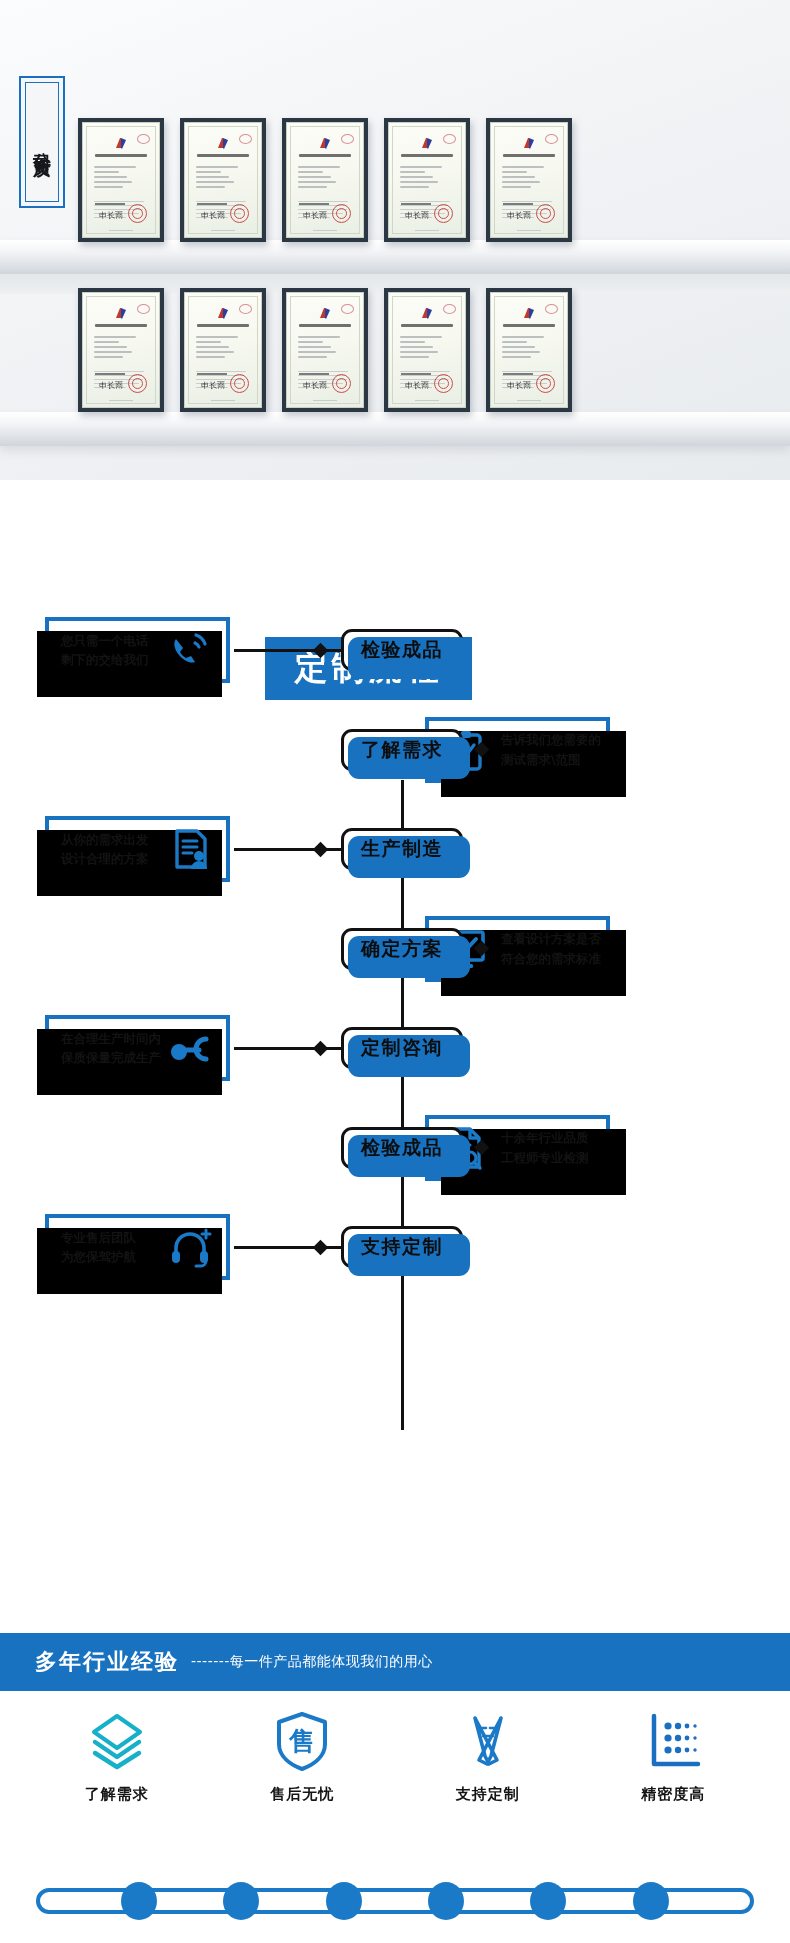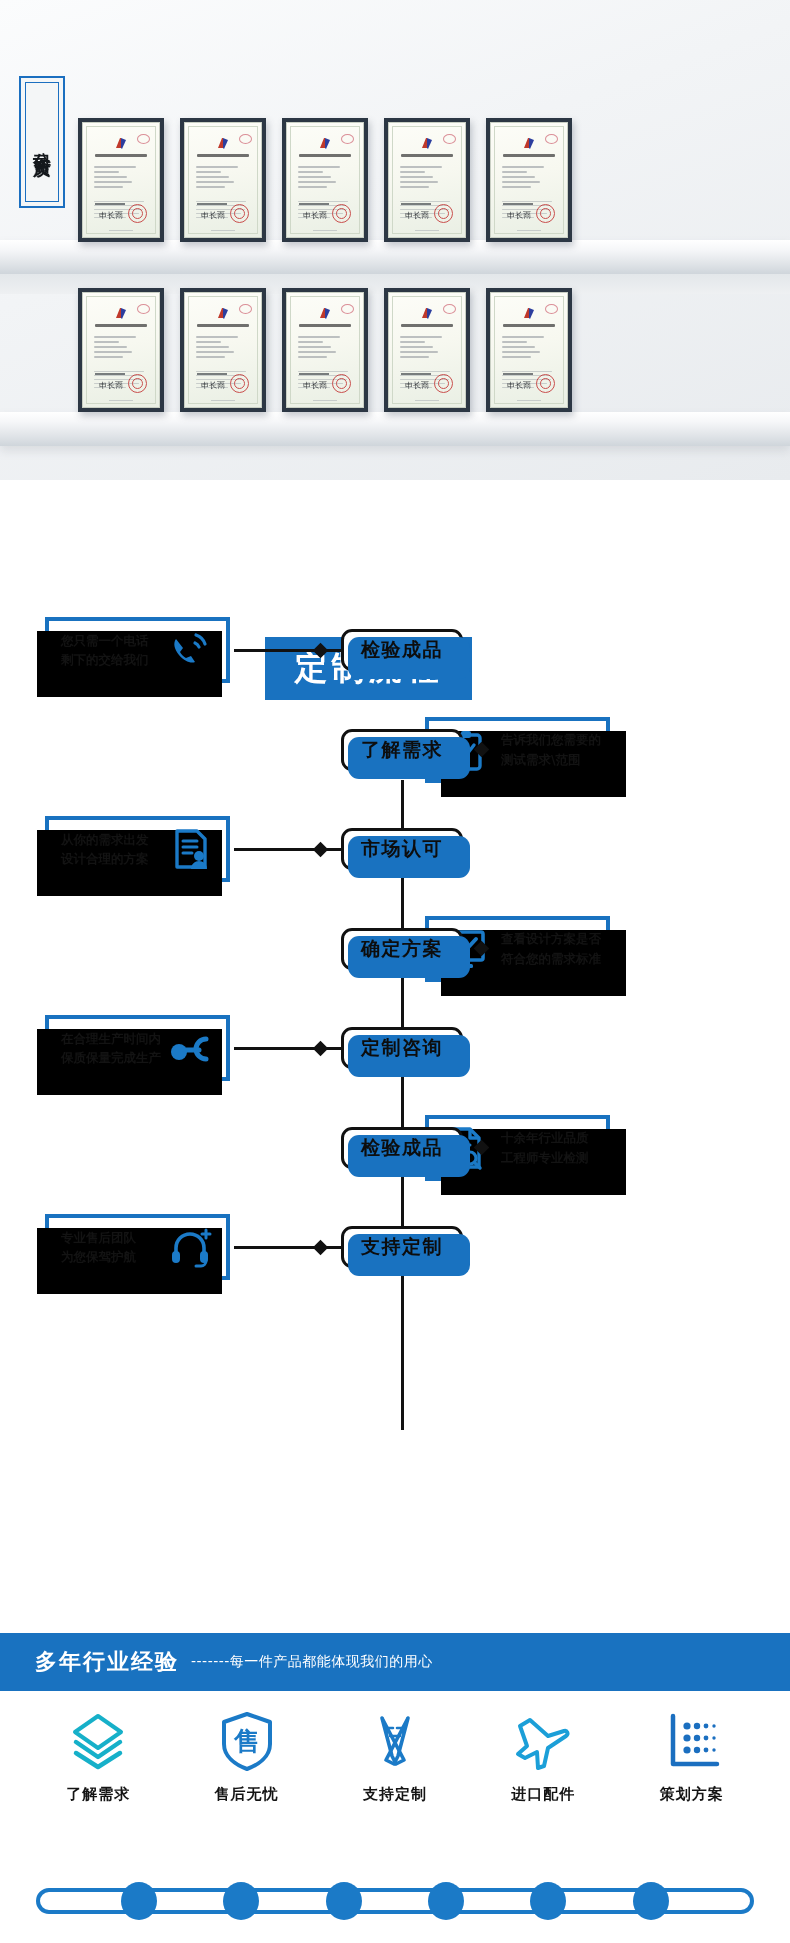--- a/index.html
+++ b/index.html
@@ -555,21 +555,21 @@
      <rect x="11" y="8" width="28" height="34" rx="3" stroke="#1b7ac7" stroke-width="3.4" fill="none"></rect>
      <rect x="20" y="4" width="10" height="7" rx="2" fill="#1b7ac7"></rect>
      <path d="M18 25l5 6 10-13" stroke="#1b7ac7" stroke-width="3.4" fill="none" stroke-linecap="round" stroke-linejoin="round"></path>
    </svg></div>
                  <div class="card-txt">告诉我们您需要的
 测试需求\范围</div>
           </div>
       <div class="conn" style="left:465px;top:268.5px;width:-40px;"></div>
       <div class="dmd" style="left:476px;top:264px;"></div>
       <div class="pill" style="left:341px;top:348px;">
-            <span>市场认可</span>
+            <span>生产制造</span>
           </div>
       <div class="card left" style="left:45px;top:336px;">
             <div class="card-txt">从你的需求出发
 设计合理的方案</div>
                  <div class="card-icon"><svg viewBox="0 0 50 46">
      <path d="M11 5h20l8 8v28H11z" stroke="#1b7ac7" stroke-width="3.4" fill="none" stroke-linejoin="round"></path>
      <path d="M17 15h14M17 21h14M17 27h9" stroke="#1b7ac7" stroke-width="3" stroke-linecap="round"></path>
      <circle cx="33" cy="30" r="5" fill="#1b7ac7"></circle>
      <path d="M25 43c0-5 4-8 8-8s8 3 8 8z" fill="#1b7ac7"></path>
    </svg></div>
@@ -660,46 +660,40 @@
           </svg></div>
     <div class="feat-label">售后无忧</div>
   </div>
   <div class="feat">
     <div class="feat-ico"><svg viewBox="0 0 62 62">
             <path d="M18 8 40 50l-8 4-4-8z" stroke="#1b7ac7" stroke-width="3.6" fill="none" stroke-linejoin="round"></path>
             <path d="M44 8 22 50l8 4 4-8z" stroke="#1b7ac7" stroke-width="3.6" fill="none" stroke-linejoin="round"></path>
             <path d="M23 18h6M26 26h6M33 18h6M30 26h6" stroke="#1b7ac7" stroke-width="2.6" stroke-linecap="round"></path>
           </svg></div>
     <div class="feat-label">支持定制</div>
-  </div>
-  <div class="feat">
-    <div class="feat-ico"><svg viewBox="0 0 62 62">
-            <path d="M8 16l10-6 18 16 16-5c3-1 5 3 2 5L36 38l-4 18-6 2-1-16-12 6-7-4 9-8z" stroke="#1b9fd8" stroke-width="4" fill="none" stroke-linejoin="round"></path>
-          </svg></div>
-    <div class="feat-label">进口配件</div>
   </div>
   <div class="feat">
     <div class="feat-ico"><svg viewBox="0 0 62 62">
             <path d="M12 6v48h44" stroke="#1b6fc0" stroke-width="4.5" fill="none" stroke-linecap="round" stroke-linejoin="round"></path>
             <g fill="#1b6fc0">
               <circle cx="26" cy="16" r="3.6"></circle>
               <circle cx="36" cy="16" r="3.2"></circle>
               <circle cx="45" cy="16" r="2.4"></circle>
               <circle cx="53" cy="16" r="1.7"></circle>
               <circle cx="26" cy="28" r="3.6"></circle>
               <circle cx="36" cy="28" r="3.2"></circle>
               <circle cx="45" cy="28" r="2.4"></circle>
               <circle cx="53" cy="28" r="1.7"></circle>
               <circle cx="26" cy="40" r="3.6"></circle>
               <circle cx="36" cy="40" r="3.2"></circle>
               <circle cx="45" cy="40" r="2.4"></circle>
               <circle cx="53" cy="40" r="1.7"></circle>
             </g>
           </svg></div>
-    <div class="feat-label">策划方案</div>
+    <div class="feat-label">精密度高</div>
   </div>
     </div>
   <div class="rail"></div>
   <div class="rail-dots" id="railDots">
       <div class="rail-dot"></div>
       <div class="rail-dot"></div>
       <div class="rail-dot"></div>
       <div class="rail-dot"></div>
       <div class="rail-dot"></div>
       <div class="rail-dot"></div>

